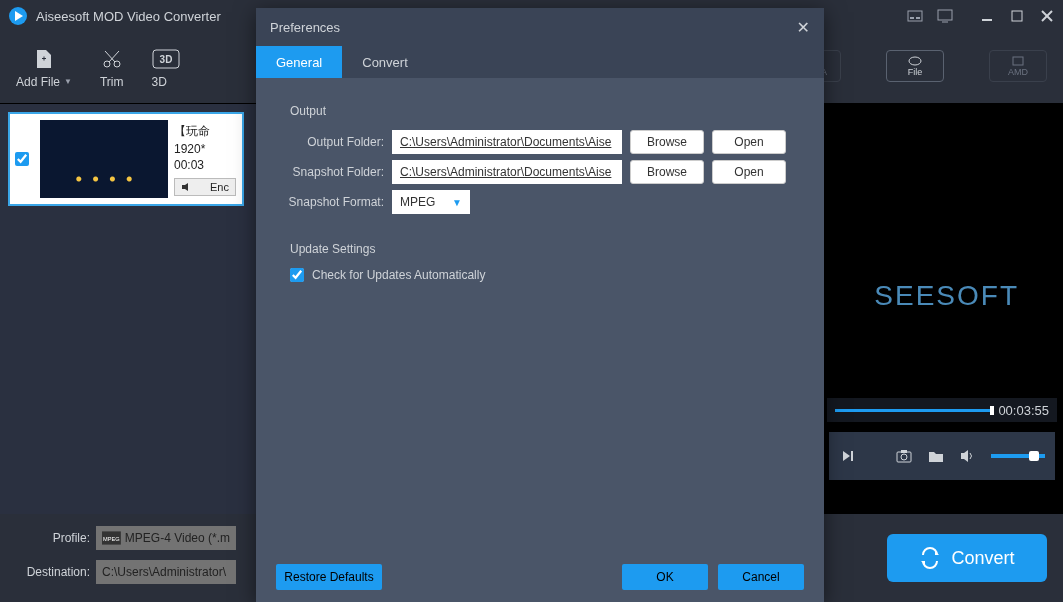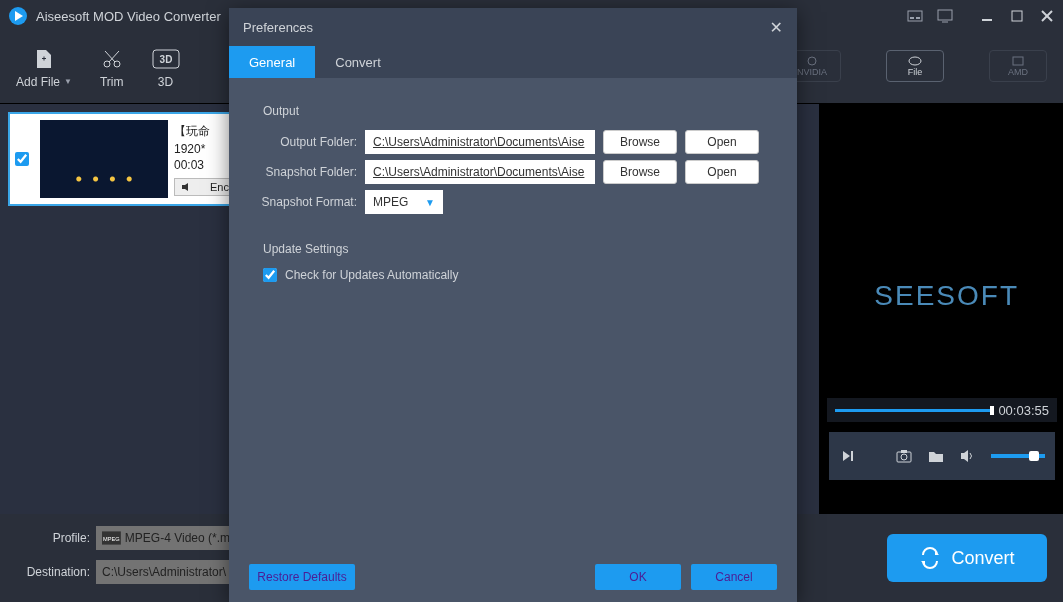--- a/index.html
+++ b/index.html
@@ -9,21 +9,21 @@
 .titlebar { height: 32px; background: #2a2f3a; display: flex; align-items: center; padding: 0 8px; }
 .logo { width: 20px; height: 20px; margin-right: 8px; display: flex; align-items: center; justify-content: center; }
 .logo svg { width: 20px; height: 20px; }
 .title-text { color: #cfd3d8; font-size: 13px; flex: 1; }
 .titlebar-icons { display: flex; gap: 14px; align-items: center; }
 .titlebar-icons .winctl { display: flex; gap: 14px; margin-left: 12px; }
 .tb-icon { cursor: pointer; color: #9aa0ac; display: flex; align-items: center; justify-content: center; width: 16px; height: 16px; }
 
 
 .toolbar { height: 72px; background: #2a2f3a; display: flex; align-items: center; padding: 0 16px; gap: 28px; border-bottom: 1px solid #000; position: relative; }
-.tool-item { display: flex; flex-direction: column; align-items: center; gap: 4px; cursor: pointer; color: #cfd3d8; }
+.tool-item { display: flex; flex-direction: column; gap: 4px; cursor: pointer; color: #cfd3d8; }
 .tool-item .ti-icon { height: 24px; display: flex; align-items: center; justify-content: center; color: #cfd3d8; }
 .tool-item .ti-label { font-size: 12px; display: flex; align-items: center; gap: 4px; }
 .tool-caret { font-size: 8px; color: #9aa0ac; }
 .hw-badges { position: absolute; right: 16px; top: 18px; display: flex; gap: 6px; }
 .hwb { width: 58px; height: 32px; border: 1px solid #3a404c; border-radius: 4px; display: flex; flex-direction: column; align-items: center; justify-content: center; color: #6b7280; font-size: 9px; margin-left: 39px; }
 .hwb.active { color: #cfd3d8; border-color: #5a6270; }
 
 
 .main { position: absolute; top: 104px; left: 0; right: 0; bottom: 88px; display: flex; }
 .left-pane { flex: 1; background: #2a3040; padding: 8px 0 0 8px; position: relative; }
@@ -52,38 +52,38 @@
 
 .bottom { position: absolute; bottom: 0; left: 0; right: 0; height: 88px; background: #2a2f3a; padding: 12px 16px; display: flex; align-items: flex-start; }
 .profile-area { display: flex; flex-direction: column; gap: 10px; }
 .prow { display: flex; align-items: center; gap: 6px; justify-content: flex-end; }
 .plabel { width: 74px; text-align: right; }
 .pinput { width: 140px; height: 24px; background: #737373; color: #222; padding: 6px 6px; display: flex; align-items: center; font-size: 12px; overflow: hidden; white-space: nowrap; }
 .convert-btn { position: absolute; right: 16px; bottom: 20px; width: 160px; height: 48px; background: #1d9bf0; border-radius: 6px; display: flex; align-items: center; justify-content: center; gap: 10px; color: #fff; font-size: 18px; cursor: pointer; }
 .convert-btn svg { width: 22px; height: 22px; }
 
 
-.dialog { position: absolute; top: 8px; left: 229px; width: 568px; height: 594px; background: #4a5568; box-shadow: 0 4px 20px rgba(0,0,0,0.5); display: flex; flex-direction: column; }
+.dialog { position: absolute; top: 8px; left: 256px; width: 568px; height: 594px; background: #4a5568; box-shadow: 0 4px 20px rgba(0,0,0,0.5); display: flex; flex-direction: column; }
 .dlg-title { height: 38px; background: #3a4456; display: flex; align-items: center; padding: 0 14px; color: #cfd3d8; font-size: 13px; }
 .dlg-close { margin-left: auto; cursor: pointer; color: #cfd3d8; font-size: 16px; }
 .dlg-tabs { height: 32px; background: #3a4456; display: flex; }
 .dlg-tab { padding: 0 20px; display: flex; align-items: center; cursor: pointer; font-size: 13px; color: #cfd3d8; }
 .dlg-tab.active { background: #1d9bf0; color: #fff; }
 .dlg-body { flex: 1; padding: 18px 20px; color: #cfd3d8; font-size: 12px; }
 .section-title { margin: 8px 0 12px 14px; color: #cfd3d8; }
 .field-row { display: flex; align-items: center; gap: 8px; margin: 6px 0; }
 .field-label { width: 108px; text-align: right; }
 .field-input { width: 230px; height: 24px; background: #fff; color: #333; padding: 0 8px; display: flex; align-items: center; font-size: 12px; overflow: hidden; white-space: nowrap; text-decoration: underline; }
 .btn-sm { width: 74px; height: 24px; background: #fff; border: 1px solid #ccc; color: #333; display: flex; align-items: center; justify-content: center; cursor: pointer; font-size: 12px; border-radius: 3px; }
 .select { width: 78px; height: 24px; background: #fff; color: #333; padding: 0 8px; display: flex; align-items: center; justify-content: space-between; font-size: 12px; }
 .select-caret { color: #1d9bf0; font-size: 10px; }
 .check-row { display: flex; align-items: center; gap: 8px; margin: 10px 0 0 14px; }
 .dlg-footer { height: 50px; background: #4a5568; display: flex; align-items: center; padding: 0 20px; gap: 10px; }
 .footer-spacer { flex: 1; }
-.dlg-btn { width: 106px; height: 26px; background: #1d9bf0; color: #4c1d95; display: flex; align-items: center; justify-content: center; cursor: pointer; font-size: 12px; border-radius: 2px; }
+.dlg-btn { width: 106px; height: 26px; background: #1d9bf0; color: #000000; display: flex; align-items: center; justify-content: center; cursor: pointer; font-size: 12px; border-radius: 2px; }
 .dlg-btn.ok, .dlg-btn.cancel { width: 86px; }
 </style>
 </head>
 <body>
 
 <div class="titlebar">
   <div class="logo">
     <svg viewBox="0 0 20 20">
         <circle cx="10" cy="10" r="9" fill="#1d9bf0"></circle>
         <polygon points="7,5 15,10 7,15" fill="#fff"></polygon>

